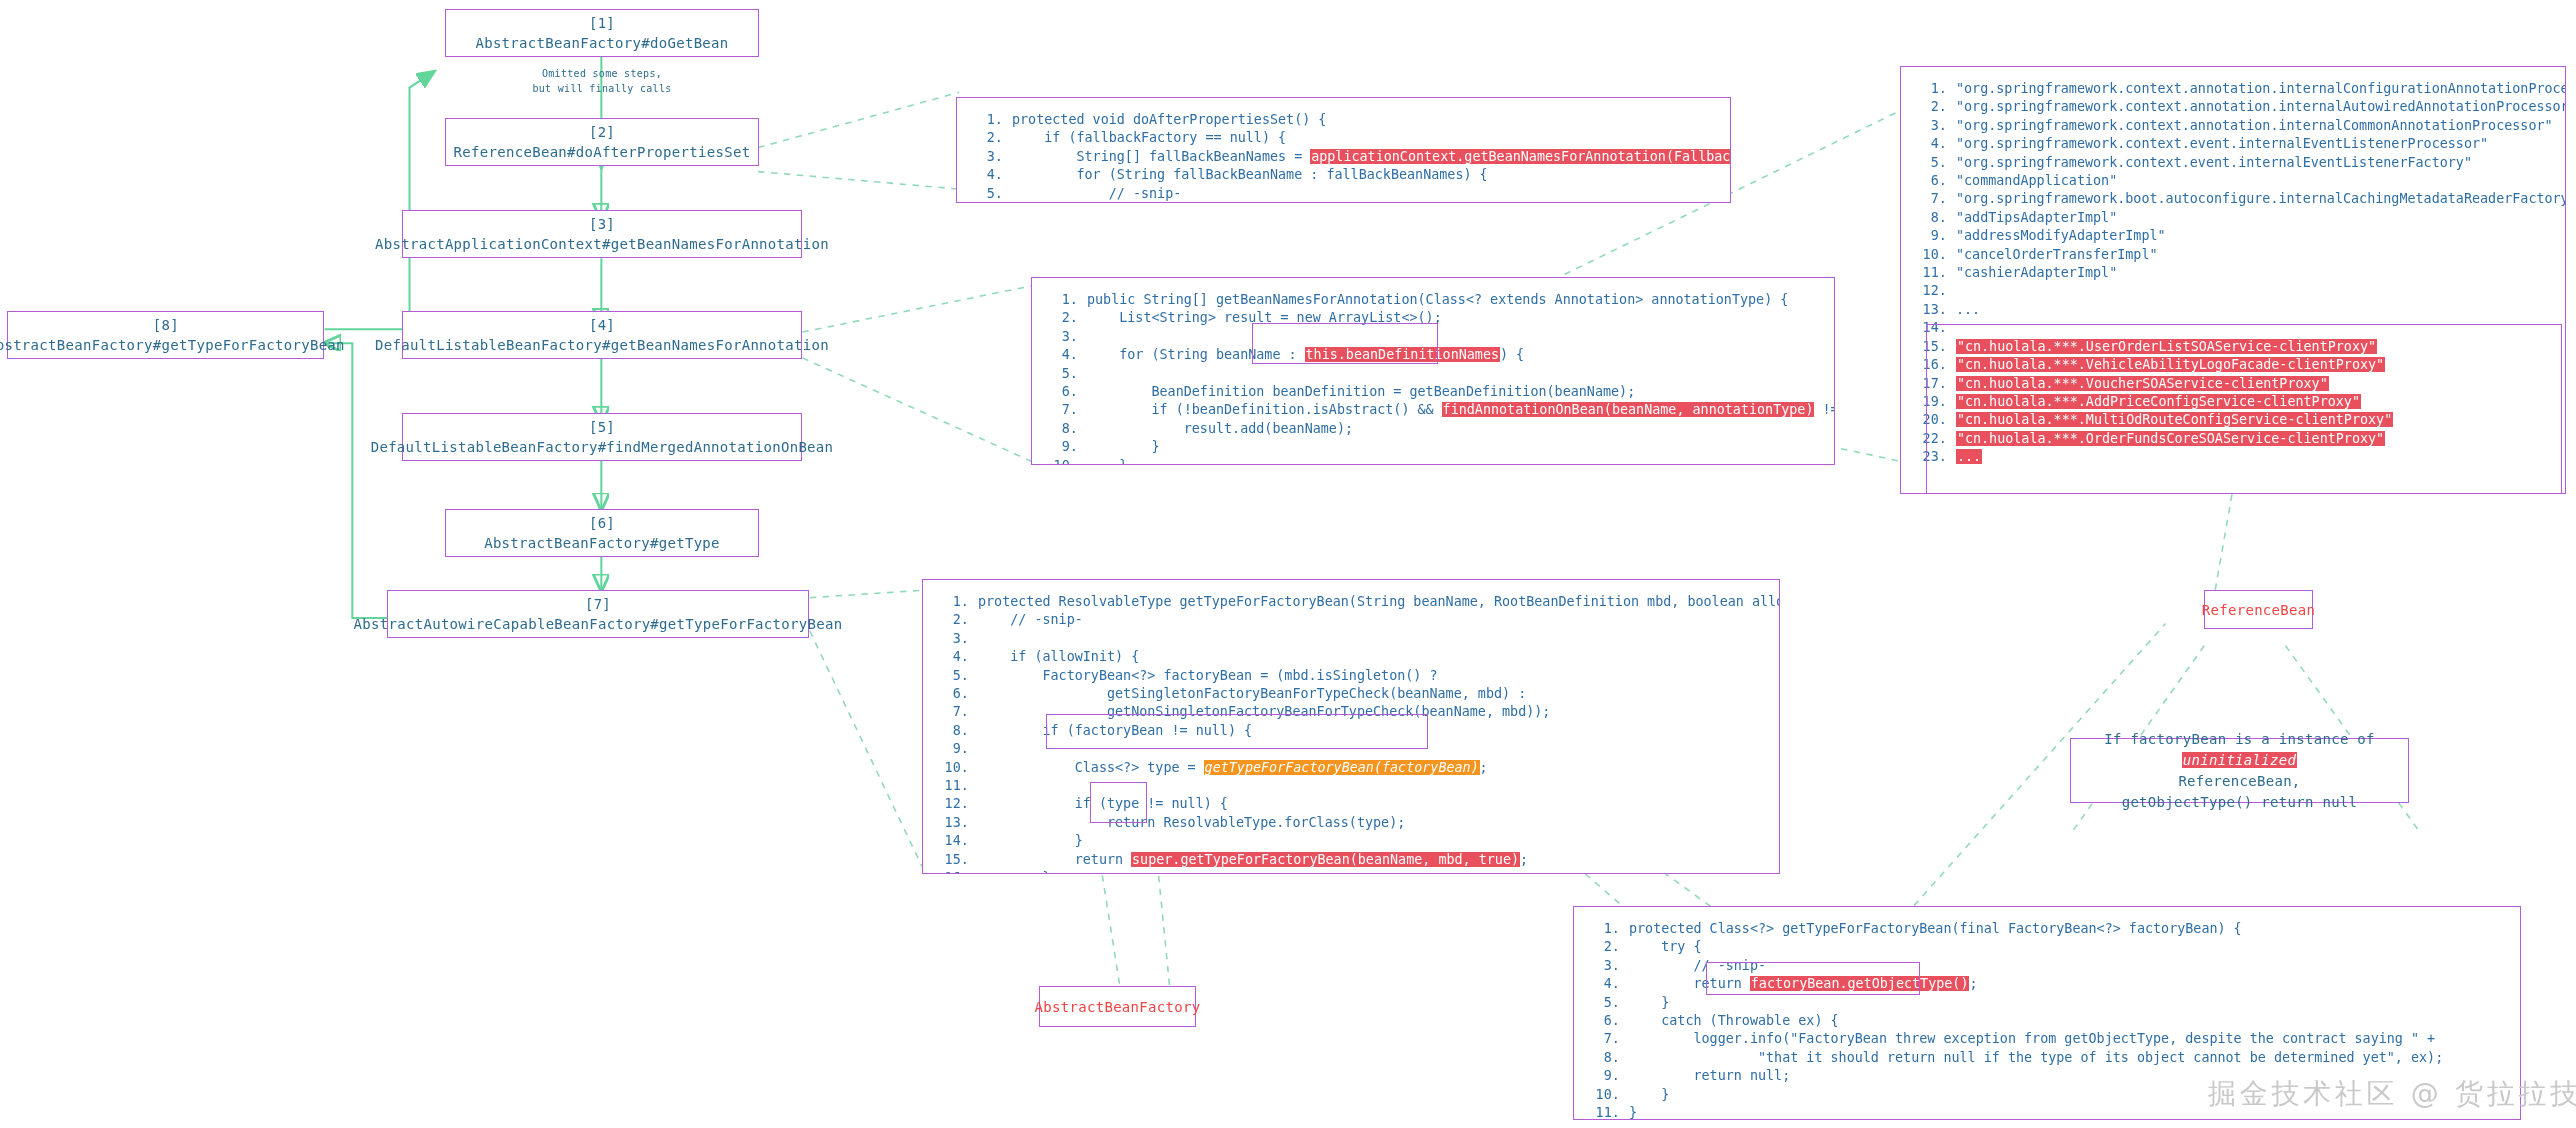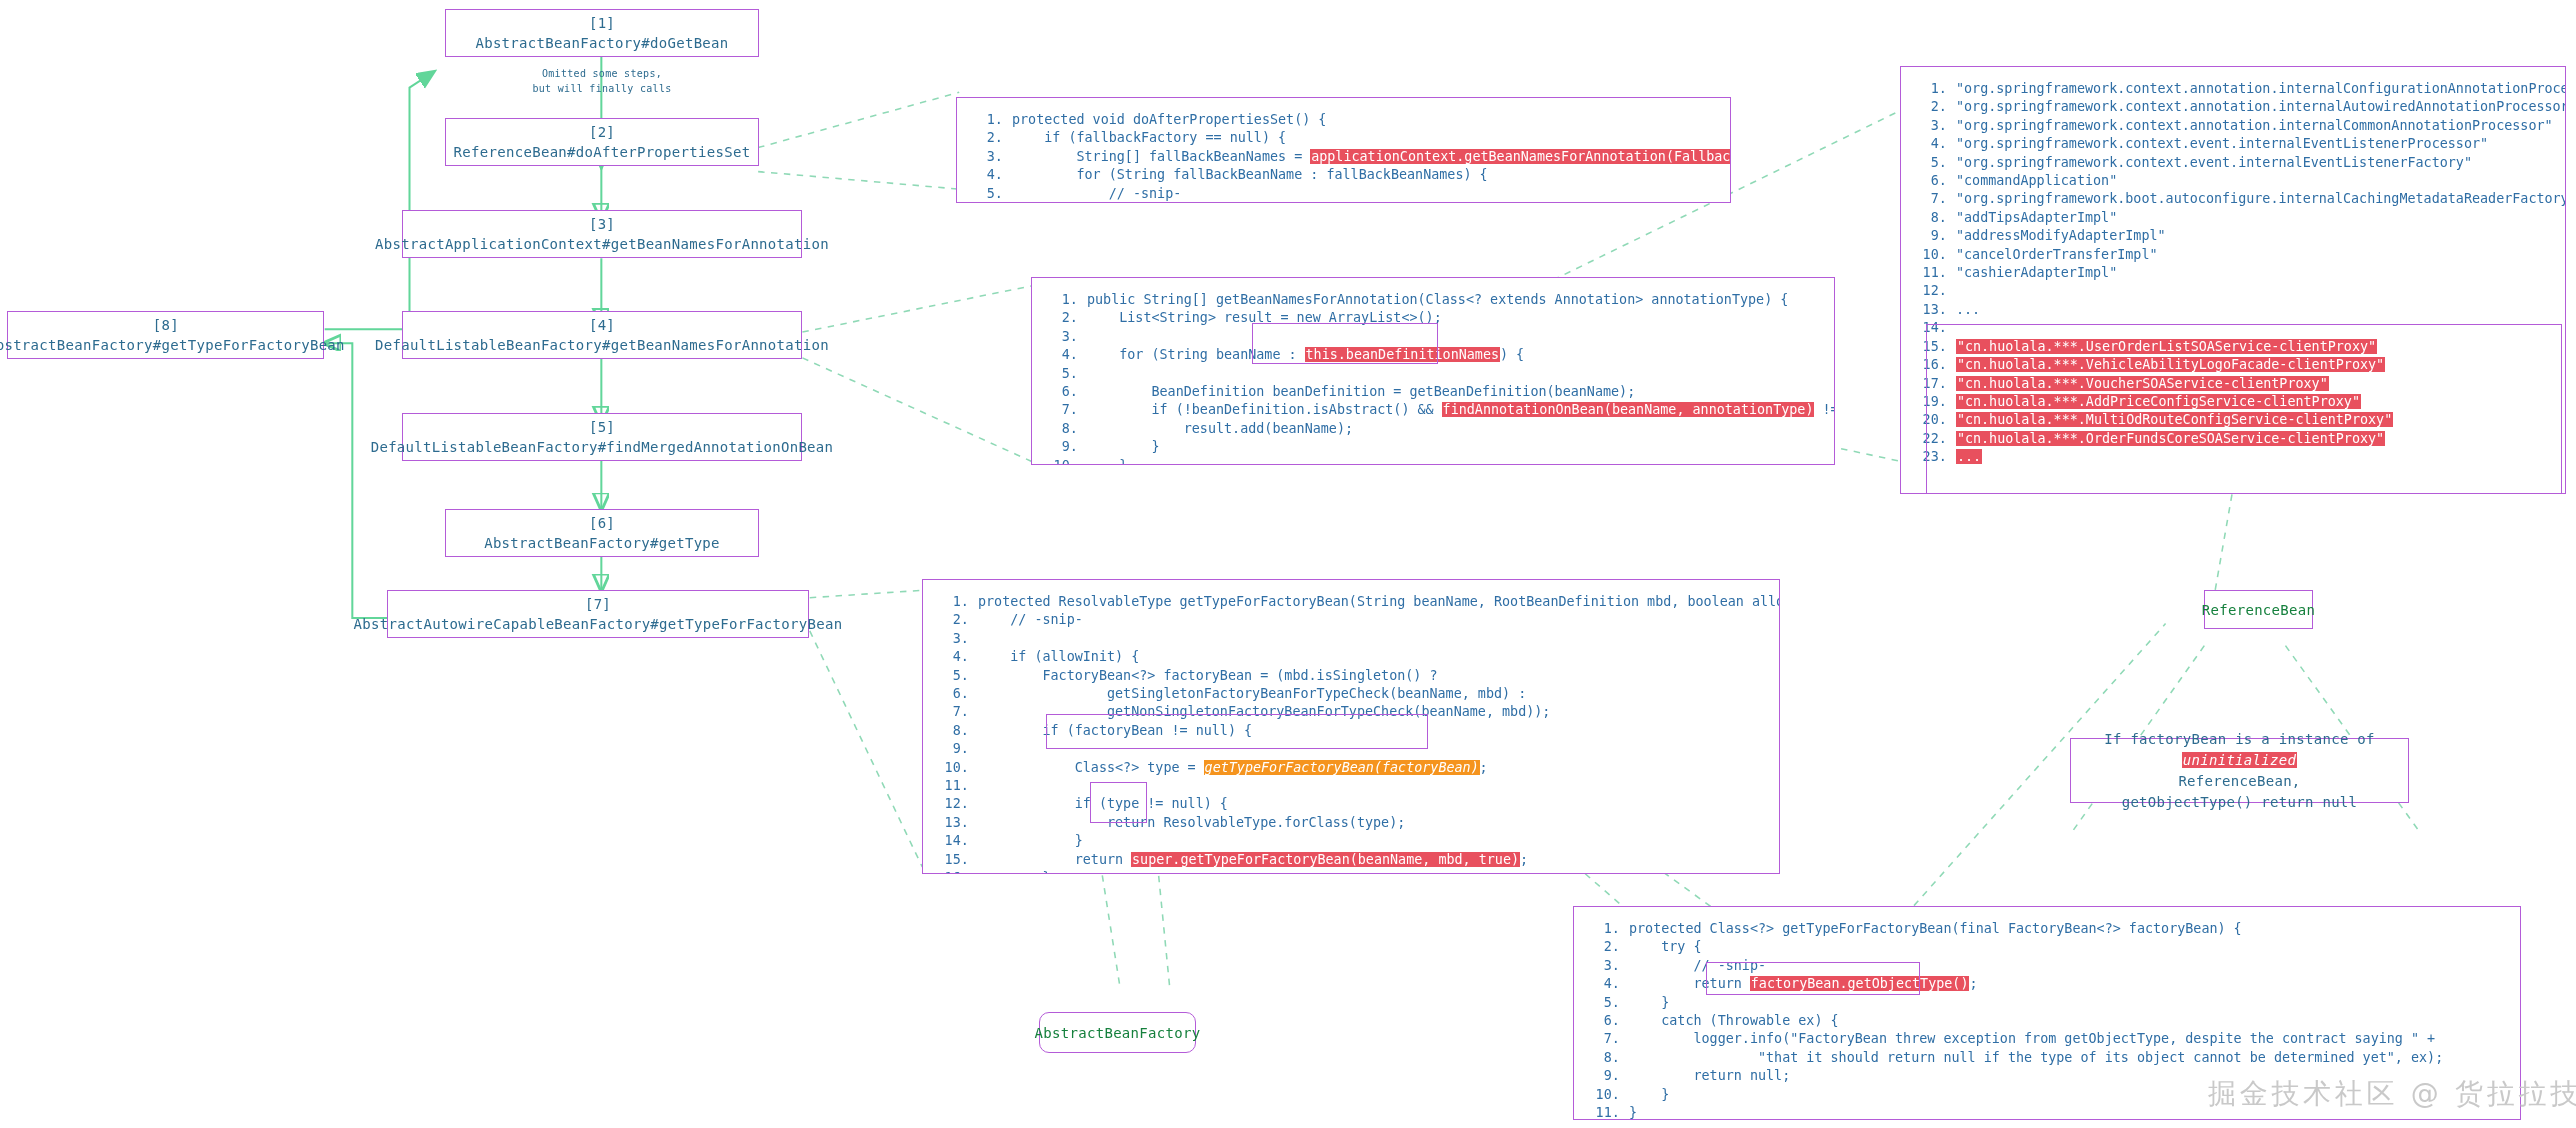--- a/index.html
+++ b/index.html
@@ -11,21 +11,21 @@
   
   .node{position:absolute;border:1.8px solid #b45bd8;background:#ffffff;
         color:#2d6b8f;text-align:center;box-sizing:border-box;
         display:flex;flex-direction:column;align-items:center;justify-content:center;
         font-family:"DejaVu Sans Mono","Liberation Mono",monospace;
         font-size:14px;line-height:1.45;letter-spacing:0.3px;}
   .node .idx{display:block;}
   .node .nm{display:block;white-space:nowrap;}
 
   .plain{position:absolute;border:1.8px solid #b45bd8;background:#ffffff;
-         color:#15803d;display:flex;align-items:center;justify-content:center;
+         color:#ef4444;display:flex;align-items:center;justify-content:center;
          box-sizing:border-box;font-size:14px;letter-spacing:0.3px;
          font-family:"DejaVu Sans Mono","Liberation Mono",monospace;}
 
   .note{position:absolute;border:1.8px solid #b45bd8;background:#ffffff;
         color:#2d6b8f;box-sizing:border-box;text-align:center;
         display:flex;flex-direction:column;align-items:center;justify-content:center;
         font-size:14px;line-height:1.5;letter-spacing:0.3px;
         font-family:"DejaVu Sans Mono","Liberation Mono",monospace;}
 
   .edgelabel{position:absolute;color:#2d6b8f;text-align:center;font-size:10px;
@@ -149,21 +149,21 @@
 
   <div class="node" style="left:7.4px;top:311px;width:317px;height:48px;">
     <span class="idx">[8]</span>
     <span class="nm">AbstractBeanFactory#getTypeForFactoryBean</span>
   </div>
 
   <div class="plain" style="left:2204px;top:590px;width:109px;height:39px;">
     <span>ReferenceBean</span>
   </div>
 
-  <div class="plain" style="left:1039px;top:1012px;width:157px;height:41px;border-radius:10px;">
+  <div class="plain" style="left:1039px;top:986px;width:157px;height:41px;">
     <span>AbstractBeanFactory</span>
   </div>
 
   <div class="note" style="left:2070px;top:738px;width:339px;height:65px;">
     <div>
       <span>If factoryBean is a instance of </span><span class="hl" style="font-style:italic;">uninitialized</span>
     </div>
     <div>ReferenceBean,</div>
     <div>getObjectType() return null</div>
   </div>

